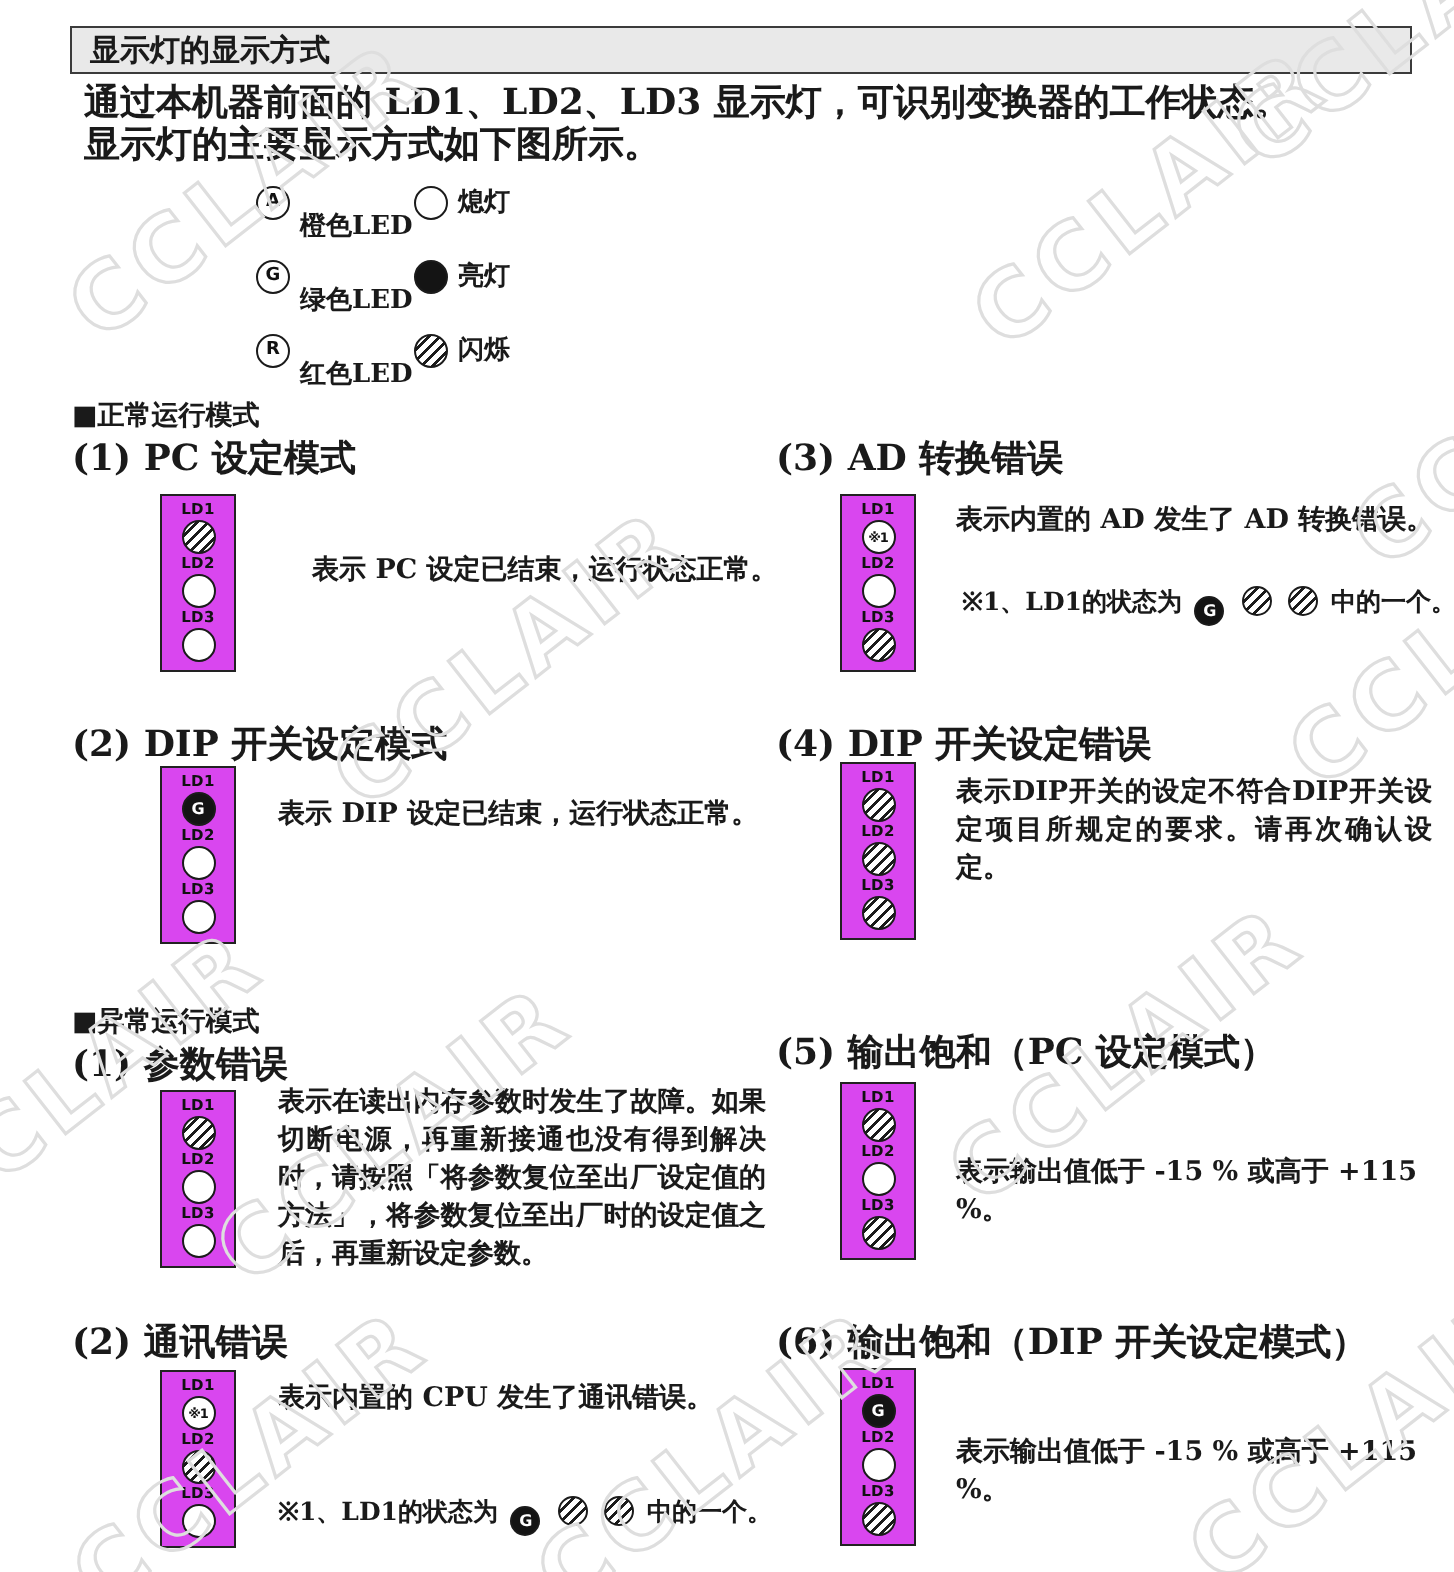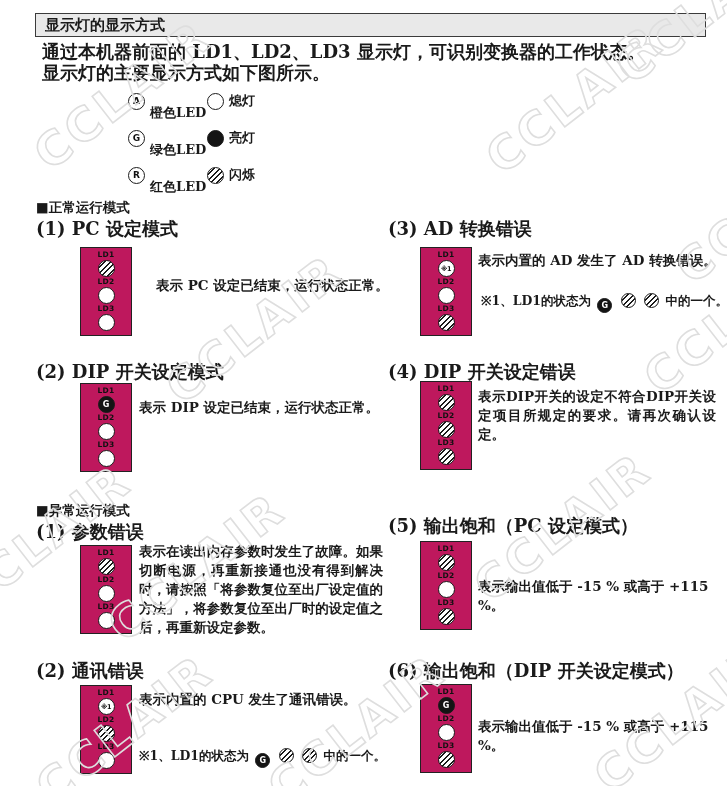--- a/index.html
+++ b/index.html
@@ -28,21 +28,21 @@
     font-family:"DejaVu Sans","Liberation Sans",sans-serif;font-weight:700;font-size:9px;color:#111;
   }
   .led-off{background:#fff;}
   .led-on{background:#141414;color:#fff;font-size:8px;}
   .led-flash{background:repeating-linear-gradient(135deg,#1b1b1b 0px,#1b1b1b 1.6px,#ffffff 1.6px,#ffffff 3.9px);}
   .led-note{font-size:6.5px;letter-spacing:-0.5px;}
   .led-letter{background:#fff;color:#111;}
   .led-inline{width:15px;height:15px;vertical-align:-3px;margin:0 2px;}
   
   .panel{
-    width:52px;height:89px;border:1.5px solid #222;background:#be185d;box-sizing:border-box;
+    width:38px;height:89px;border:1.5px solid #222;background:#d946ef;box-sizing:border-box;
     display:flex;flex-direction:column;align-items:center;justify-content:space-between;
     padding:2px 0 4px 0;
   }
   .led-group{display:flex;flex-direction:column;align-items:center;gap:1px;}
   .led-label{font-family:"DejaVu Sans","Liberation Sans",sans-serif;font-weight:700;font-size:7.5px;letter-spacing:0.2px;color:#111;}
   
   .sec-header{font-size:13.5px;font-weight:700;}
   .item-title{font-size:18px;font-weight:700;}
   .desc{font-size:13.5px;font-weight:600;line-height:19px;}
   .note-line{font-size:12.5px;font-weight:600;white-space:nowrap;}

